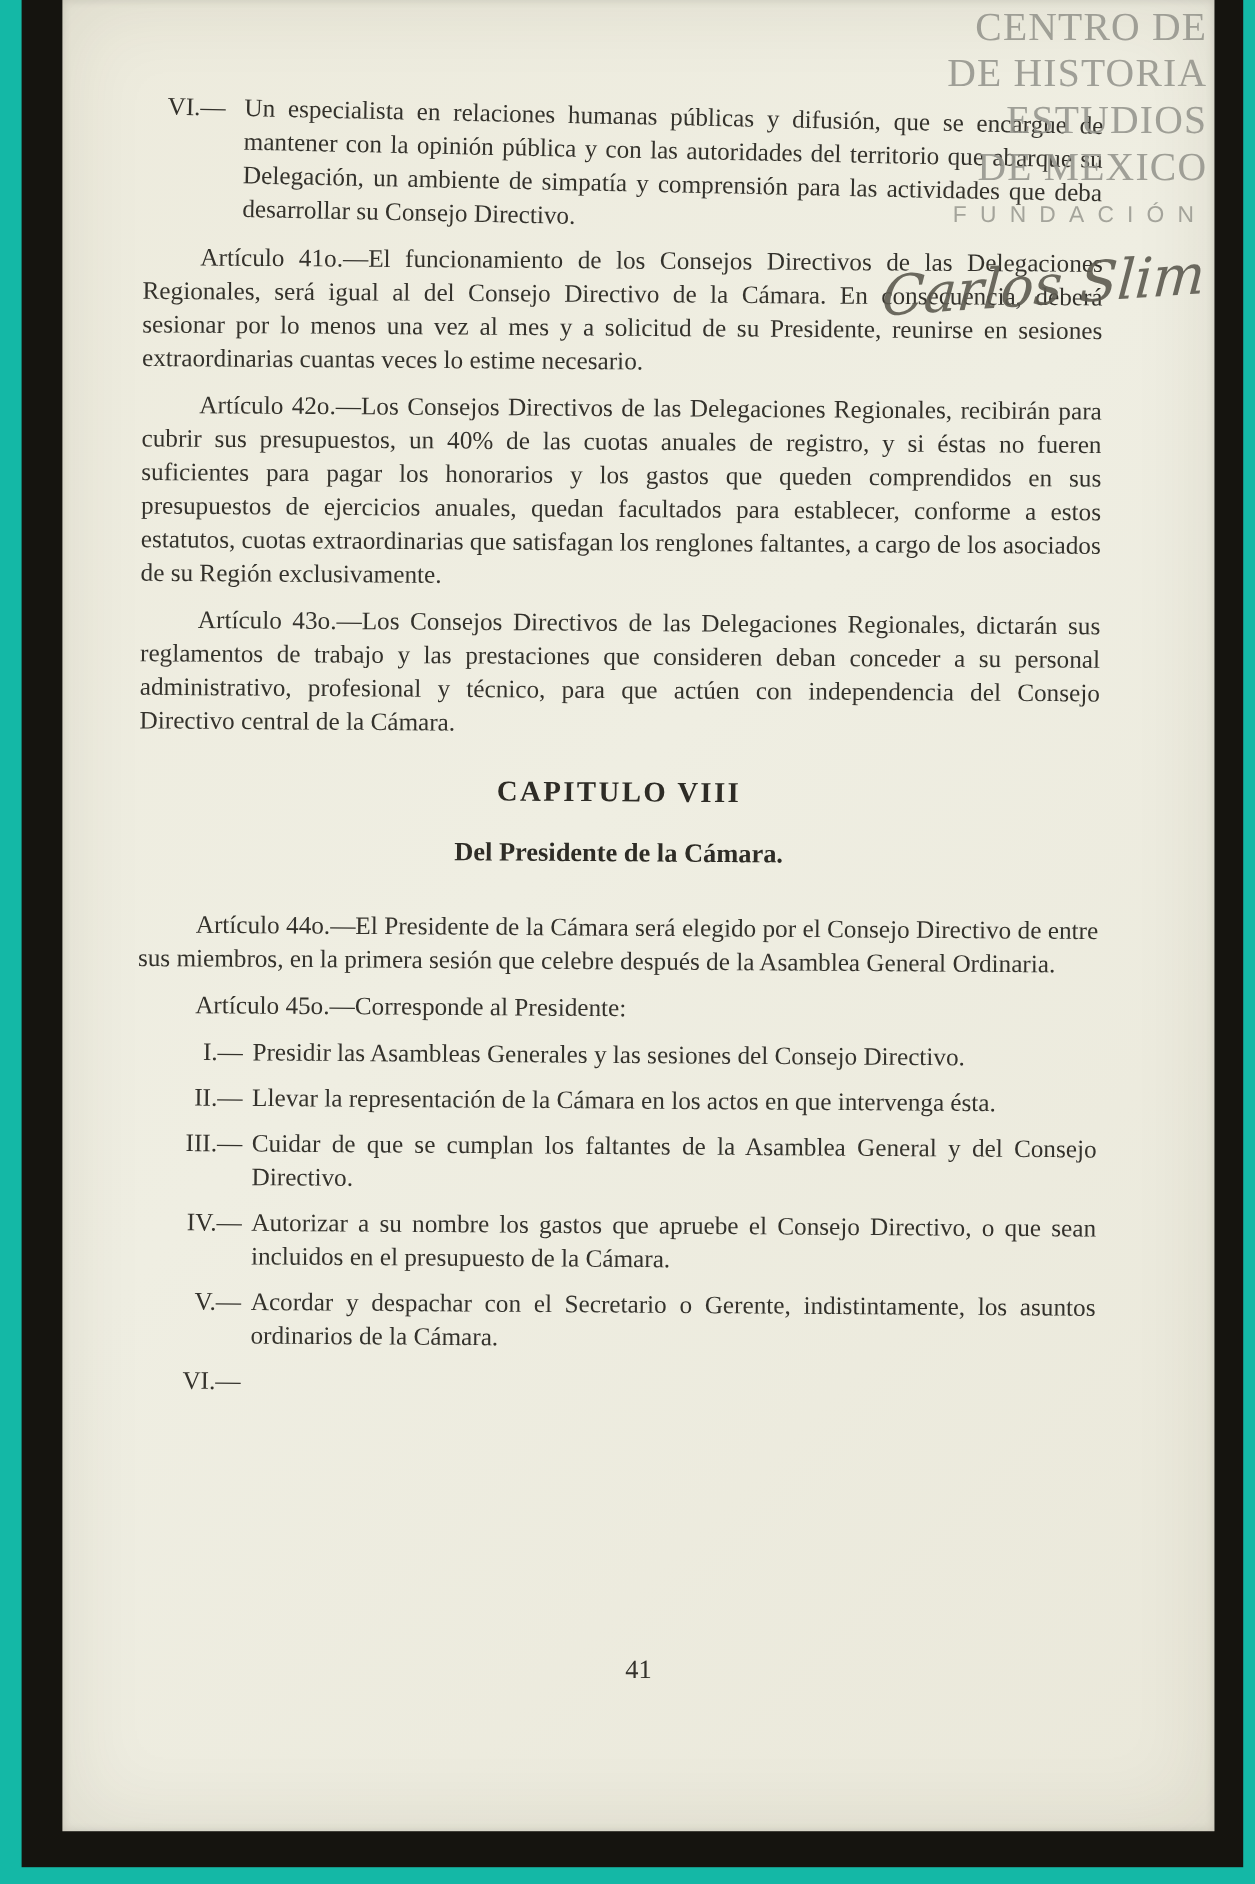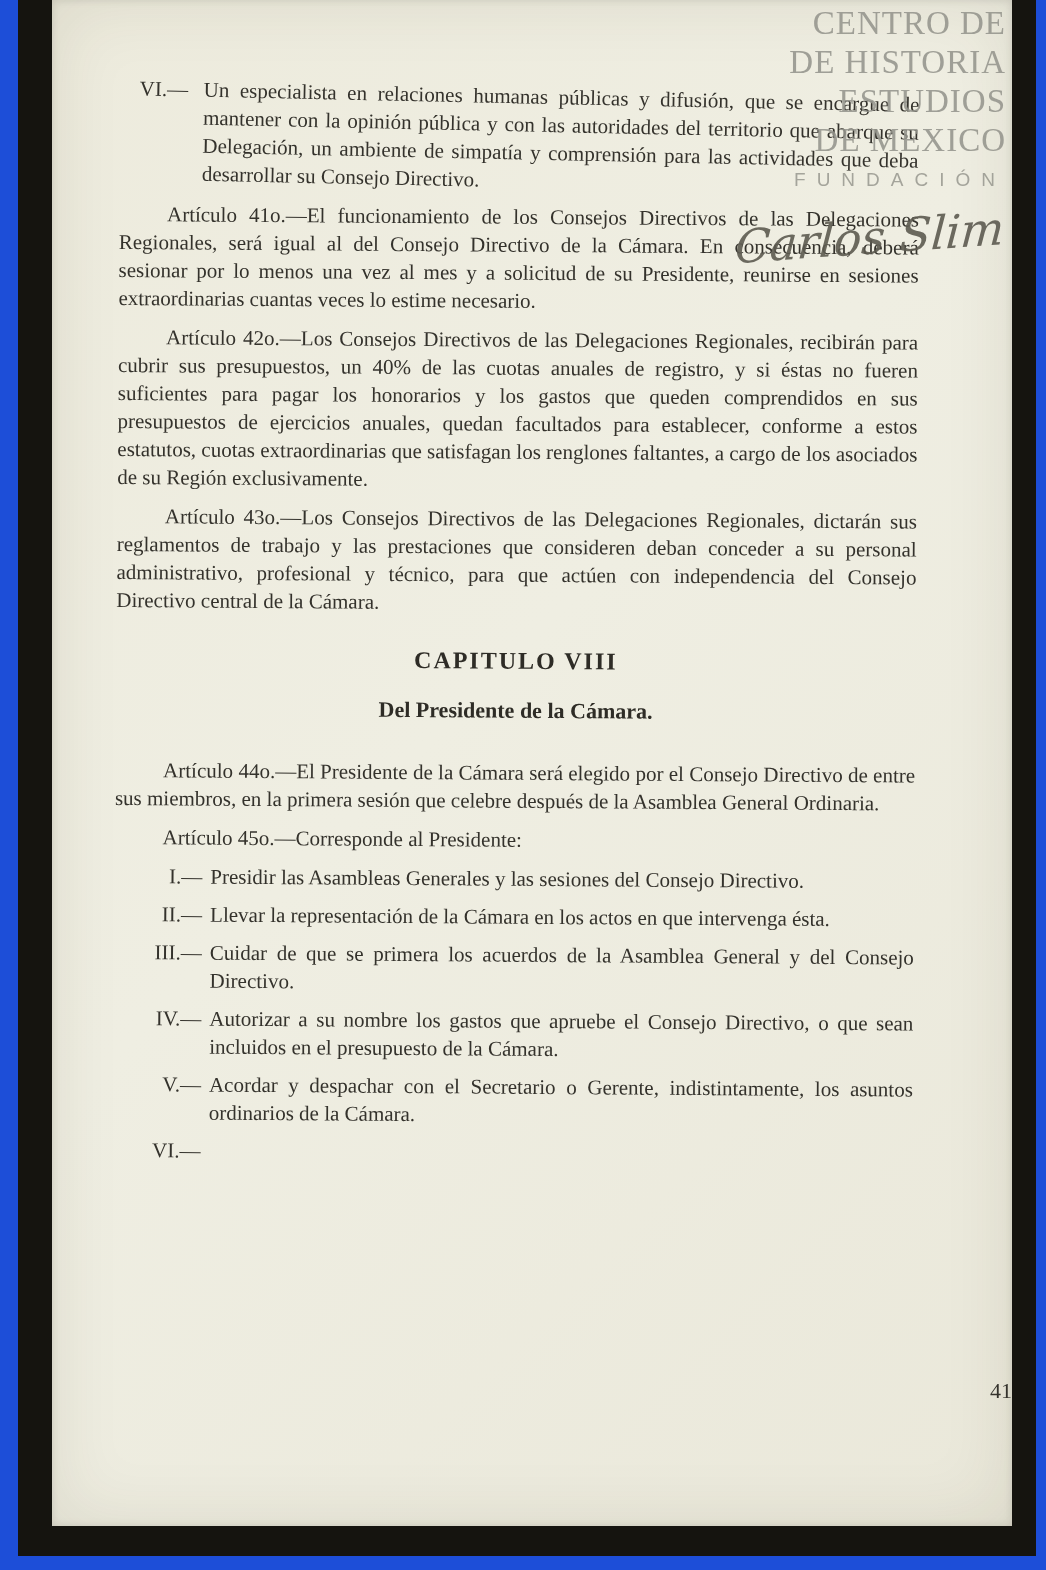--- a/index.html
+++ b/index.html
@@ -10,21 +10,21 @@
     width: 1046px;
     height: 1570px;
     position: relative;
     background: #f7f7f5;
     font-family: "Liberation Serif", serif;
     overflow: hidden;
   }
   .scan {
     position: absolute;
     inset: 0;
-    background: #1d4ed8;
+    background: #14b8a6;
   }
   .backing {
     position: absolute;
     left: 18px;
     right: 10px;
     top: 0;
     bottom: 14px;
     background: #15140f;
   }
   .paper {
@@ -91,21 +91,21 @@
     left: 0;
     top: 0;
     width: 88px;
     text-align: right;
   }
   .page-number {
     position: absolute;
     left: 0;
     right: 0;
     top: 1378px;
-    text-align: right;
+    text-align: center;
     font-size: 22px;
     color: #34322c;
   }
   .watermark {
     position: absolute;
     top: 4px;
     right: 6px;
     width: 430px;
     text-align: right;
     z-index: 5;
@@ -172,21 +172,21 @@
       <div class="duty">
         <span class="num">I.—</span>
         <span>Presidir las Asambleas Generales y las sesiones del Consejo Directivo.</span>
       </div>
       <div class="duty">
         <span class="num">II.—</span>
         <span>Llevar la representación de la Cámara en los actos en que intervenga ésta.</span>
       </div>
       <div class="duty">
         <span class="num">III.—</span>
-        <span>Cuidar de que se primera los acuerdos de la Asamblea General y del Consejo Directivo.</span>
+        <span>Cuidar de que se cumplan los faltantes de la Asamblea General y del Consejo Directivo.</span>
       </div>
       <div class="duty">
         <span class="num">IV.—</span>
         <span>Autorizar a su nombre los gastos que apruebe el Consejo Directivo, o que sean incluidos en el presupuesto de la Cámara.</span>
       </div>
       <div class="duty">
         <span class="num">V.—</span>
         <span>Acordar y despachar con el Secretario o Gerente, indistintamente, los asuntos ordinarios de la Cámara.</span>
       </div>
       <div class="duty">

